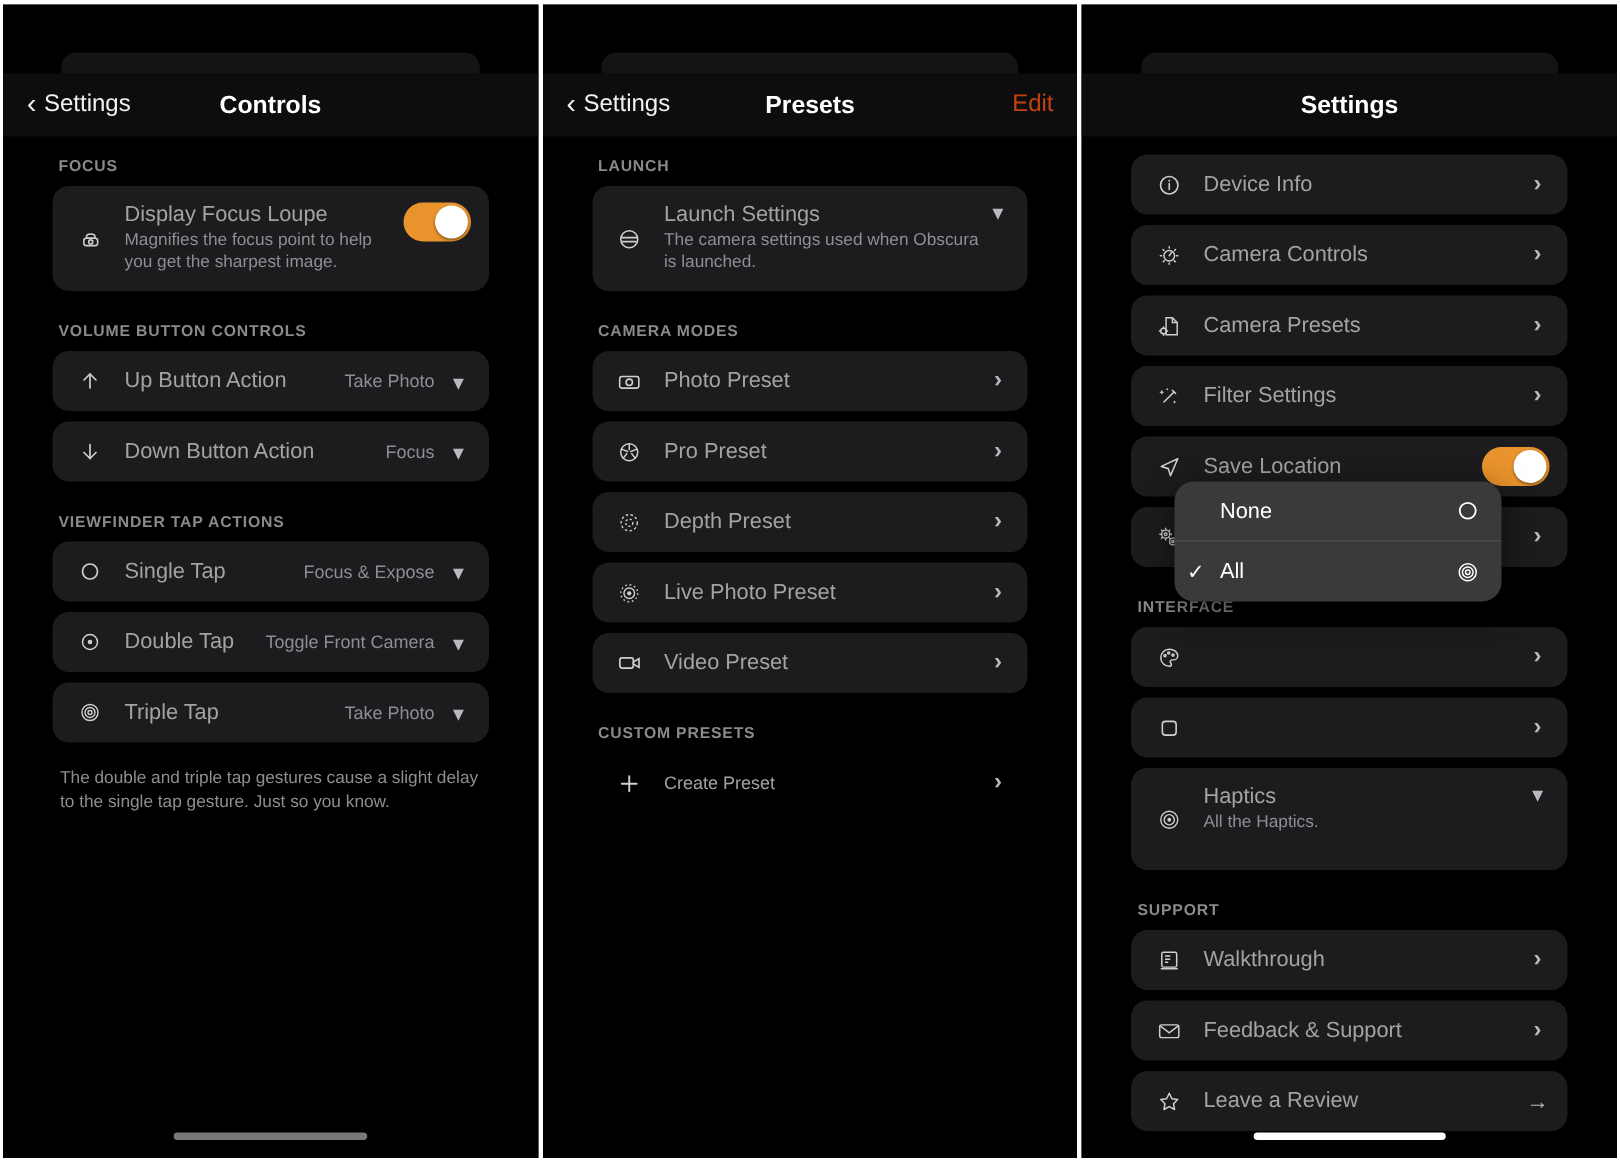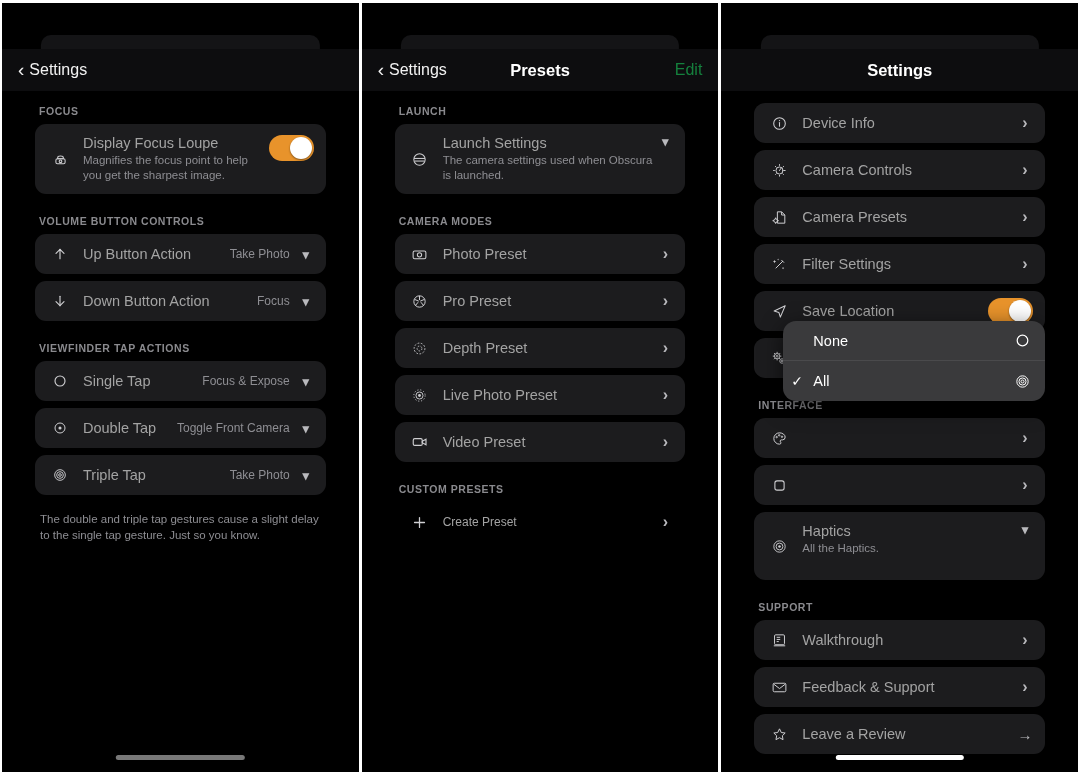--- a/index.html
+++ b/index.html
@@ -64,21 +64,21 @@
     position: absolute;
     left: 0; right: 0;
     text-align: center;
     color: #ffffff;
     font-size: 16.5px;
     font-weight: bold;
     pointer-events: none;
   }
   .nav-right {
     margin-left: auto;
-    color: #15803d;
+    color: #c2410c;
     font-size: 16px;
     z-index: 2;
   }
   
   .content {
     padding: 0 33px;
     position: relative;
   }
   .section-label {
     color: #8a8a8e;
@@ -155,21 +155,21 @@
     width: 22px; height: 22px;
     border-radius: 50%;
     background: #ffffff;
     box-shadow: 0 1px 2px rgba(0,0,0,.45);
   }
   
   .popup {
     position: absolute;
     left: 62px;
     top: 318px;
-    width: 262px;
+    width: 218px;
     background: #3a3a3c;
     border-radius: 13px;
     overflow: hidden;
     box-shadow: 0 6px 22px rgba(0,0,0,.6);
     z-index: 30;
   }
   .popup-item {
     display: flex;
     align-items: center;
     height: 40px;
@@ -207,20 +207,21 @@
 <div class="phone">
       <div class="screen">
         <div class="statusbar">
           <div class="notch"></div>
         </div>
         <div class="navbar">
           <div class="nav-back">
             <span class="chev">‹</span>
             <span>Settings</span>
           </div>
+          <div class="nav-title">Controls</div>
         </div>
         <div class="content">
           <div class="section-label">FOCUS</div>
           <div class="row tall">
             <span class="ico">
               <svg width="17" height="17" viewBox="0 0 24 24" fill="none" stroke="currentColor" stroke-width="1.5">
                 <path d="M8 9.5c0-1.5 1.8-2.5 4-2.5s4 1 4 2.5V11H8V9.5z"></path>
                 <rect x="5.5" y="11" width="13" height="7" rx="2.2"></rect>
                 <circle cx="12" cy="14.5" r="1.9"></circle>
               </svg>

